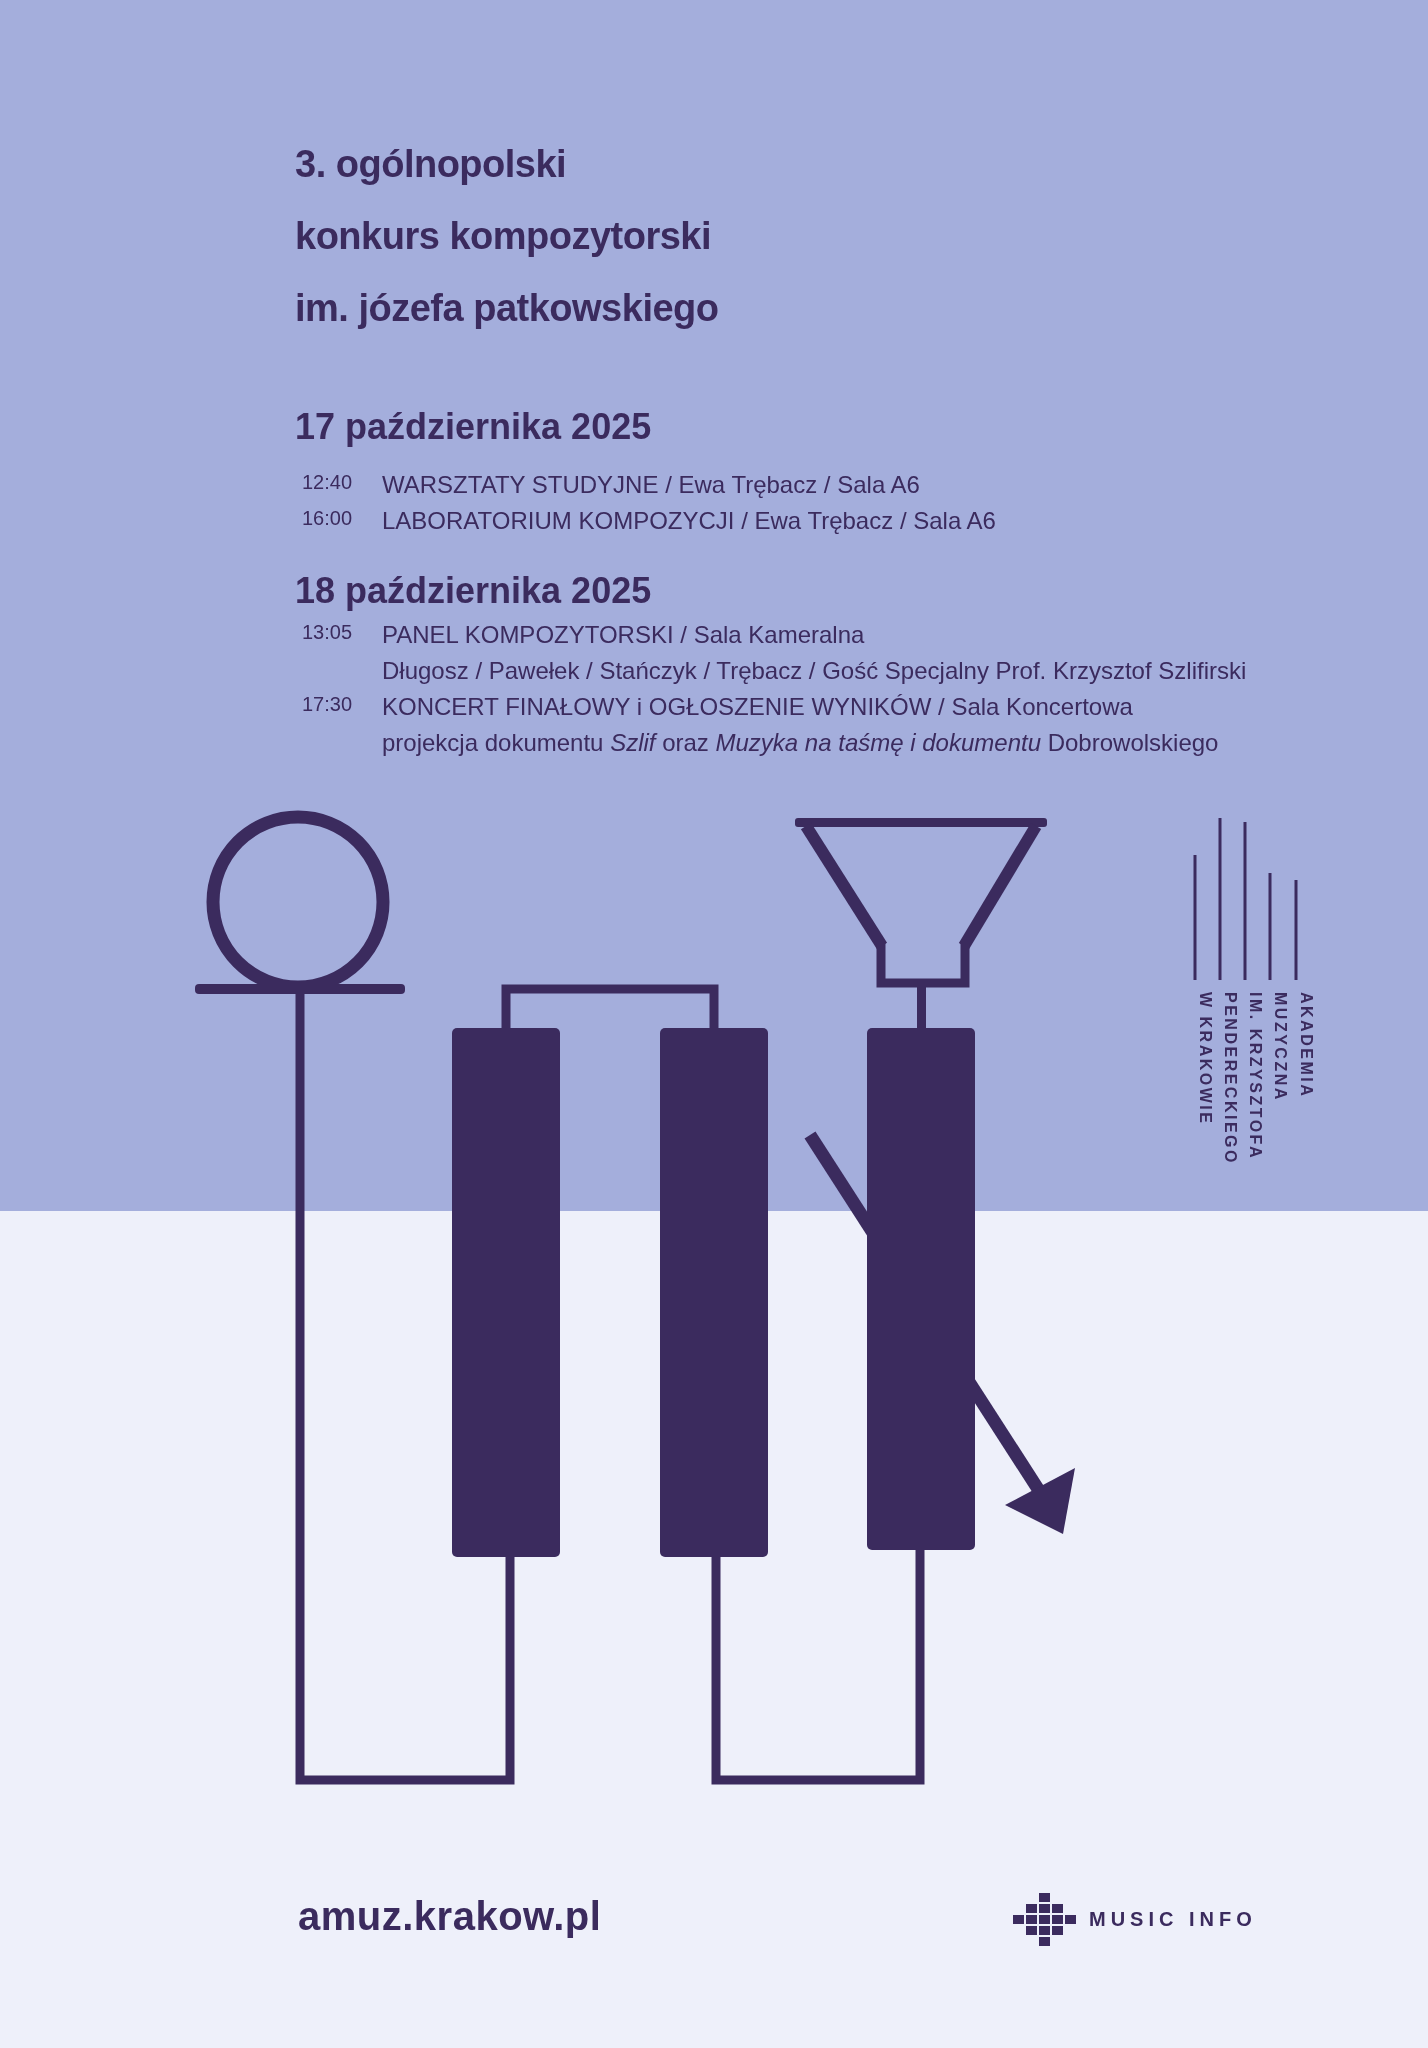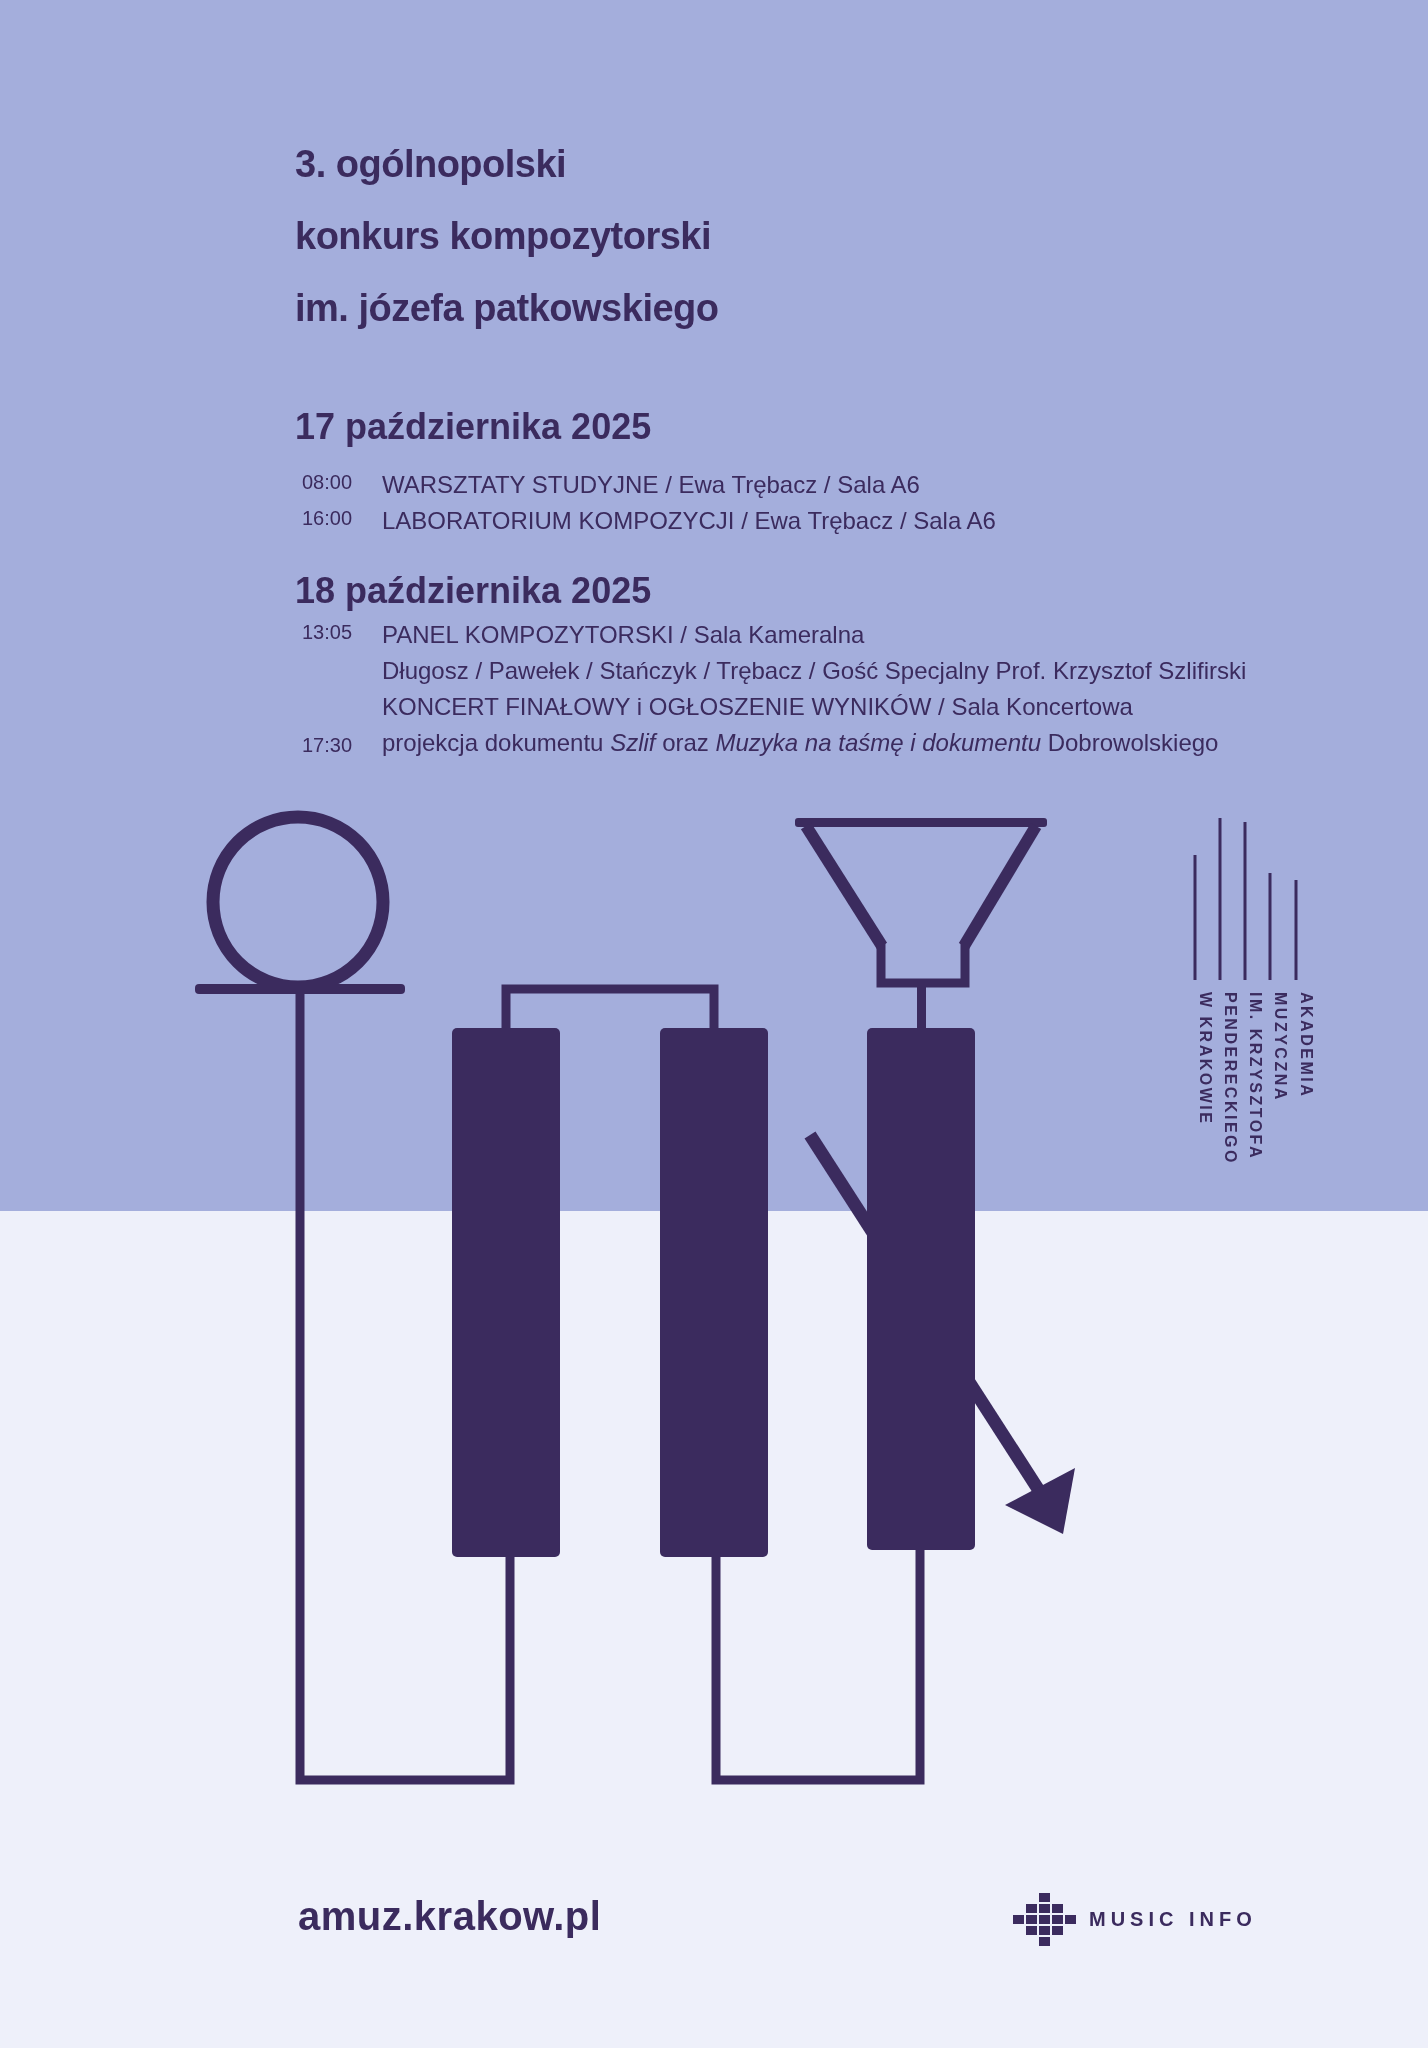--- a/index.html
+++ b/index.html
@@ -69,29 +69,29 @@
   </svg>
 
   <div class="title">
     <div>3. ogólnopolski</div>
     <div>konkurs kompozytorski</div>
     <div>im. józefa patkowskiego</div>
   </div>
 
   <div id="schedule">
       <div class="day-header" style="top: 406px;">17 października 2025</div>
-      <div class="sch-time" style="top: 471px;">08:00</div>
+      <div class="sch-time" style="top: 471px;">12:40</div>
       <div class="sch-line" style="top: 471px;"><span>WARSZTATY STUDYJNE / Ewa Trębacz / Sala A6</span></div>
       <div class="sch-time" style="top: 507px;">16:00</div>
       <div class="sch-line" style="top: 507px; text-align: right;"><span>LABORATORIUM KOMPOZYCJI / Ewa Trębacz / Sala A6</span></div>
       <div class="day-header" style="top: 570px;">18 października 2025</div>
       <div class="sch-time" style="top: 621px;">13:05</div>
       <div class="sch-line" style="top: 621px;"><span>PANEL KOMPOZYTORSKI / Sala Kameralna</span></div>
       <div class="sch-line" style="top: 657px;"><span>Długosz / Pawełek / Stańczyk / Trębacz / Gość Specjalny Prof. Krzysztof Szlifirski</span></div>
-      <div class="sch-time" style="top: 693px; margin-top: 41px;">17:30</div>
+      <div class="sch-time" style="top: 693px;">17:30</div>
       <div class="sch-line" style="top: 693px;"><span>KONCERT FINAŁOWY i OGŁOSZENIE WYNIKÓW / Sala Koncertowa</span></div>
       <div class="sch-line" style="top: 729px;"><span>projekcja dokumentu </span><em>Szlif</em><span> oraz </span><em>Muzyka na taśmę i dokumentu</em><span> Dobrowolskiego</span></div>
     </div>
 
   <div class="website">amuz.krakow.pl</div>
 
   <div class="musicinfo">
     <div class="pixicon" id="pixicon">
         <div></div>
         <div></div>

